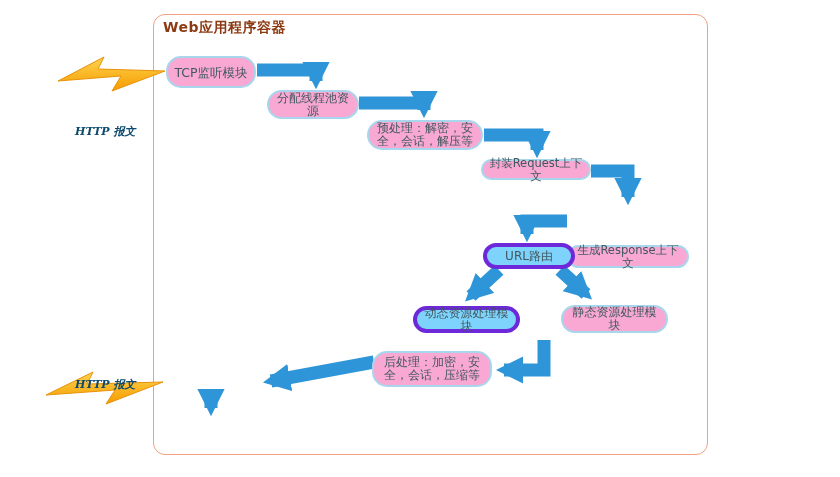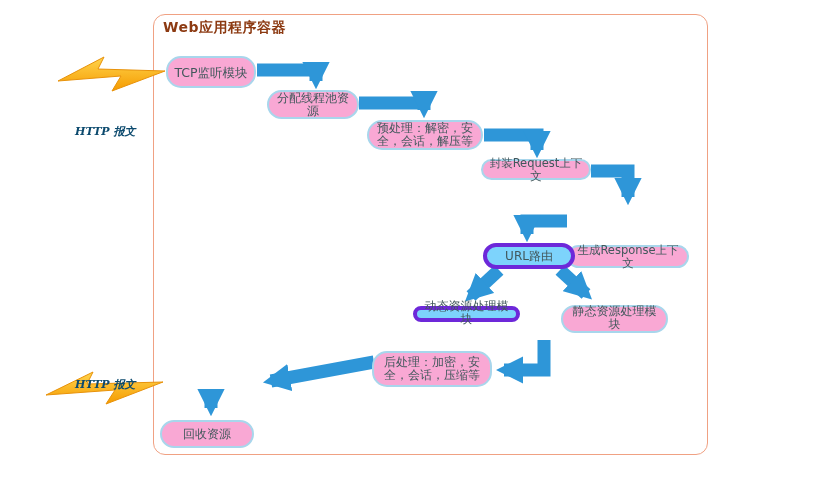--- a/index.html
+++ b/index.html
@@ -110,22 +110,21 @@
   <div class="node" style="left:267px; top:90px; width:92px; height:29px;">分配线程池资源</div>
 
   <div class="node" style="left:367px; top:120px; width:116px; height:30px; padding:4px 7px; font-size:12px;">预处理：解密，安全，会话，解压等</div>
 
   <div class="node" style="left:481px; top:159px; width:110px; height:21px; font-size:11.5px;">封装Request上下文</div>
 
   <div class="node" style="left:567px; top:209px; width:122px; height:23px; font-size:11.5px;margin-top:36px;">生成Response上下文</div>
 
   <div class="node filled" style="left:483px; top:243px; width:92px; height:26px;">URL路由</div>
 
-  <div class="node filled" style="left:413px; top:306px; width:107px; height:16px;font-family:Liberation Mono, monospace;">动态资源处理模块</div>
+  <div class="node filled" style="left:413px; top:306px; width:107px; height:27px;">动态资源处理模块</div>
 
-  <div class="node" style="left:561px; top:305px; width:107px; height:28px;font-family:Liberation Mono, monospace;">静态资源处理模块</div>
+  <div class="node" style="left:561px; top:305px; width:107px; height:28px;">静态资源处理模块</div>
 
   <div class="node" style="left:372px; top:351px; width:120px; height:26px; padding:16px 9px; font-size:12px;">后处理：加密，安全，会话，压缩等</div>
 
 
-  <div class="node" style="left:160px; top:420px; width:94px; height:28px;">回收资源</div>
 
 </div>
 
 </body></html>

